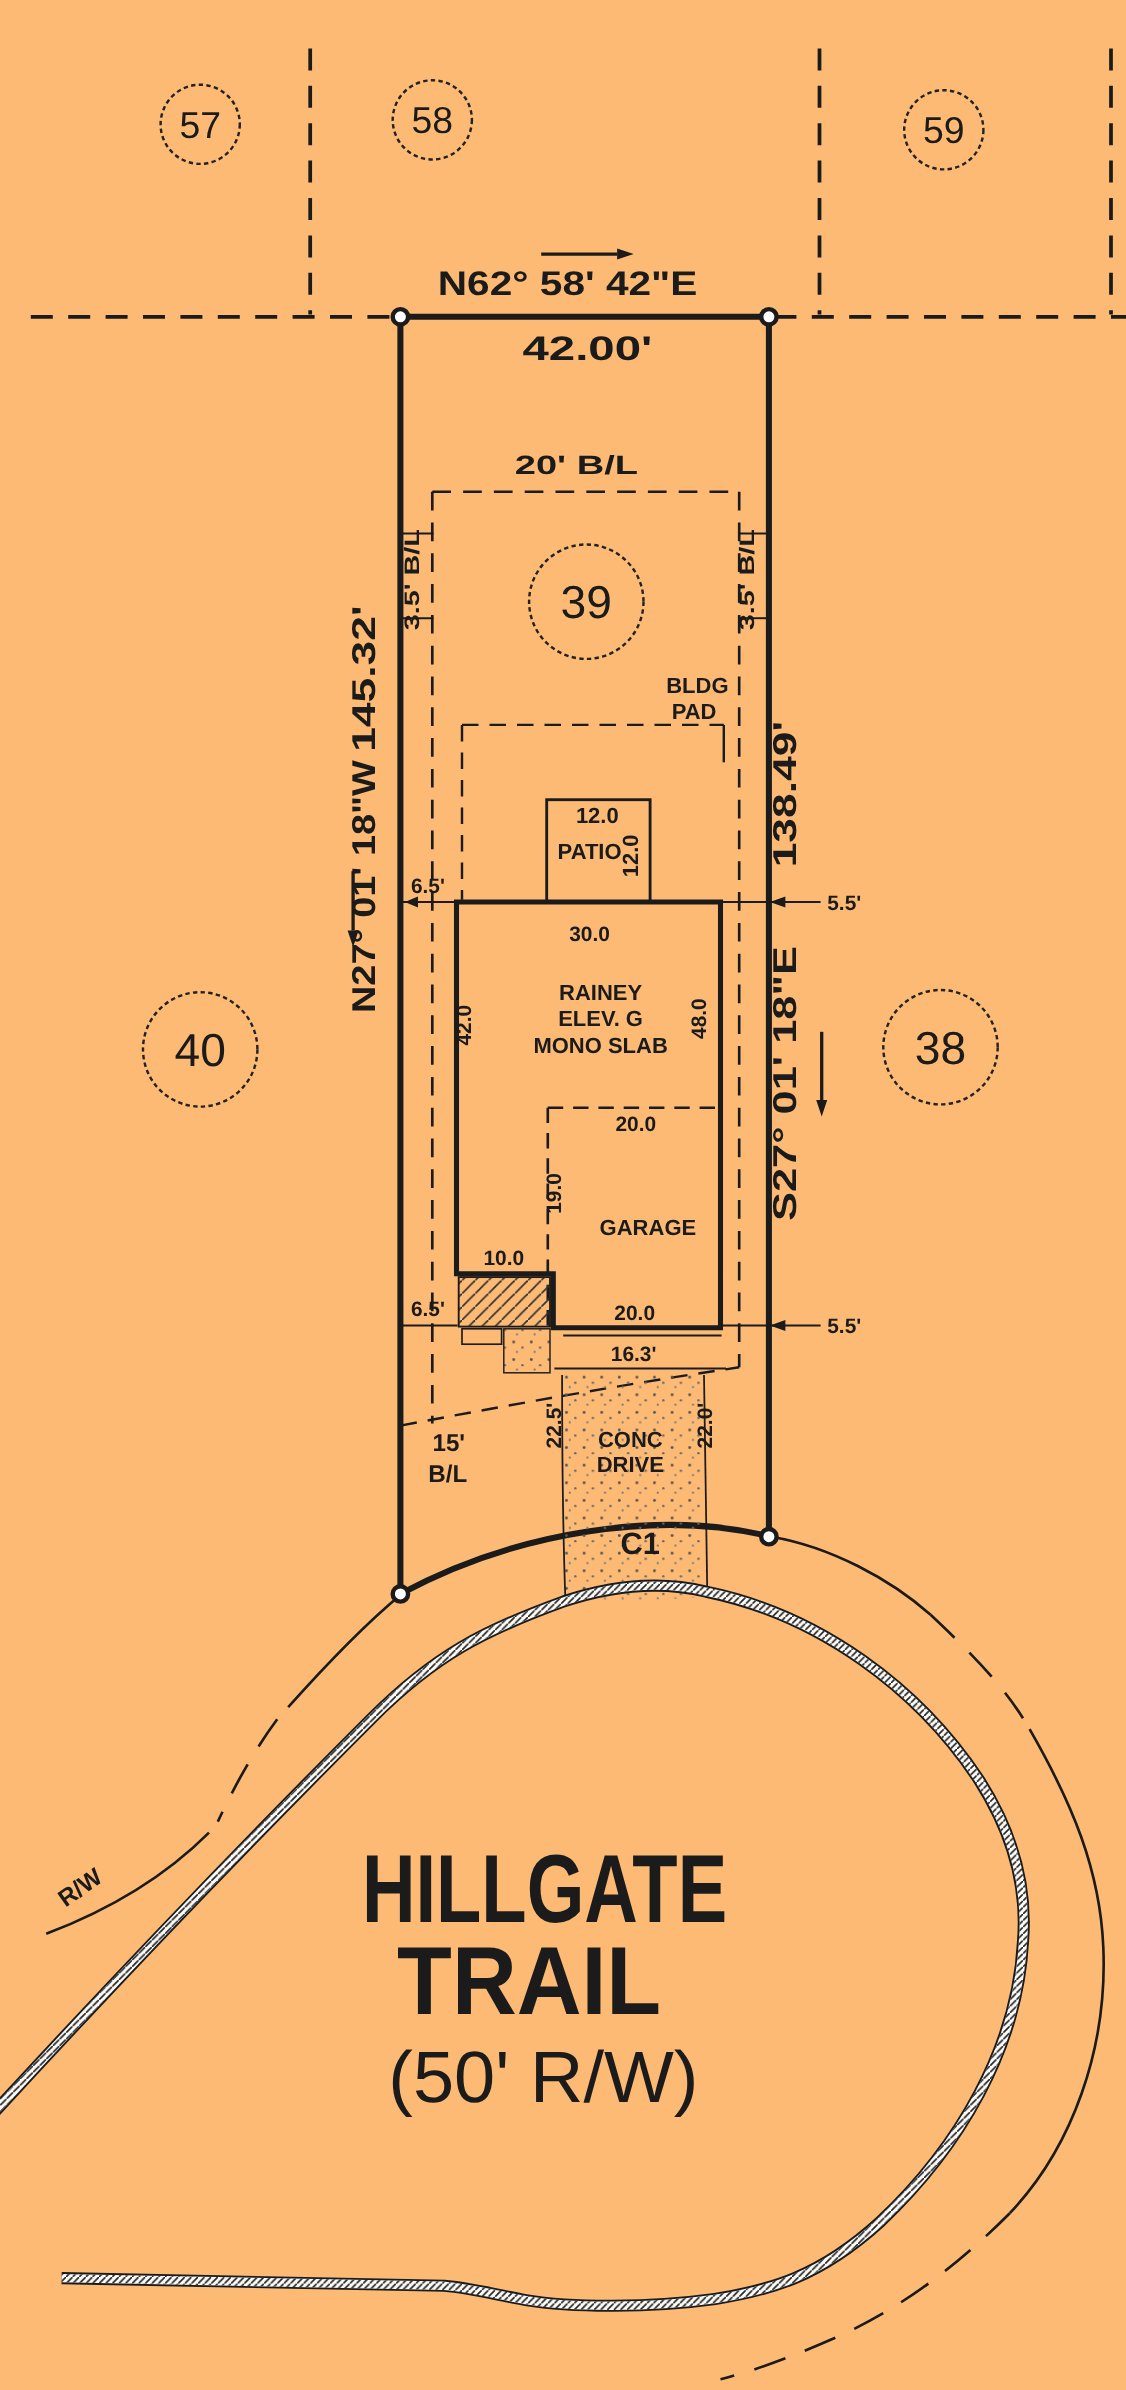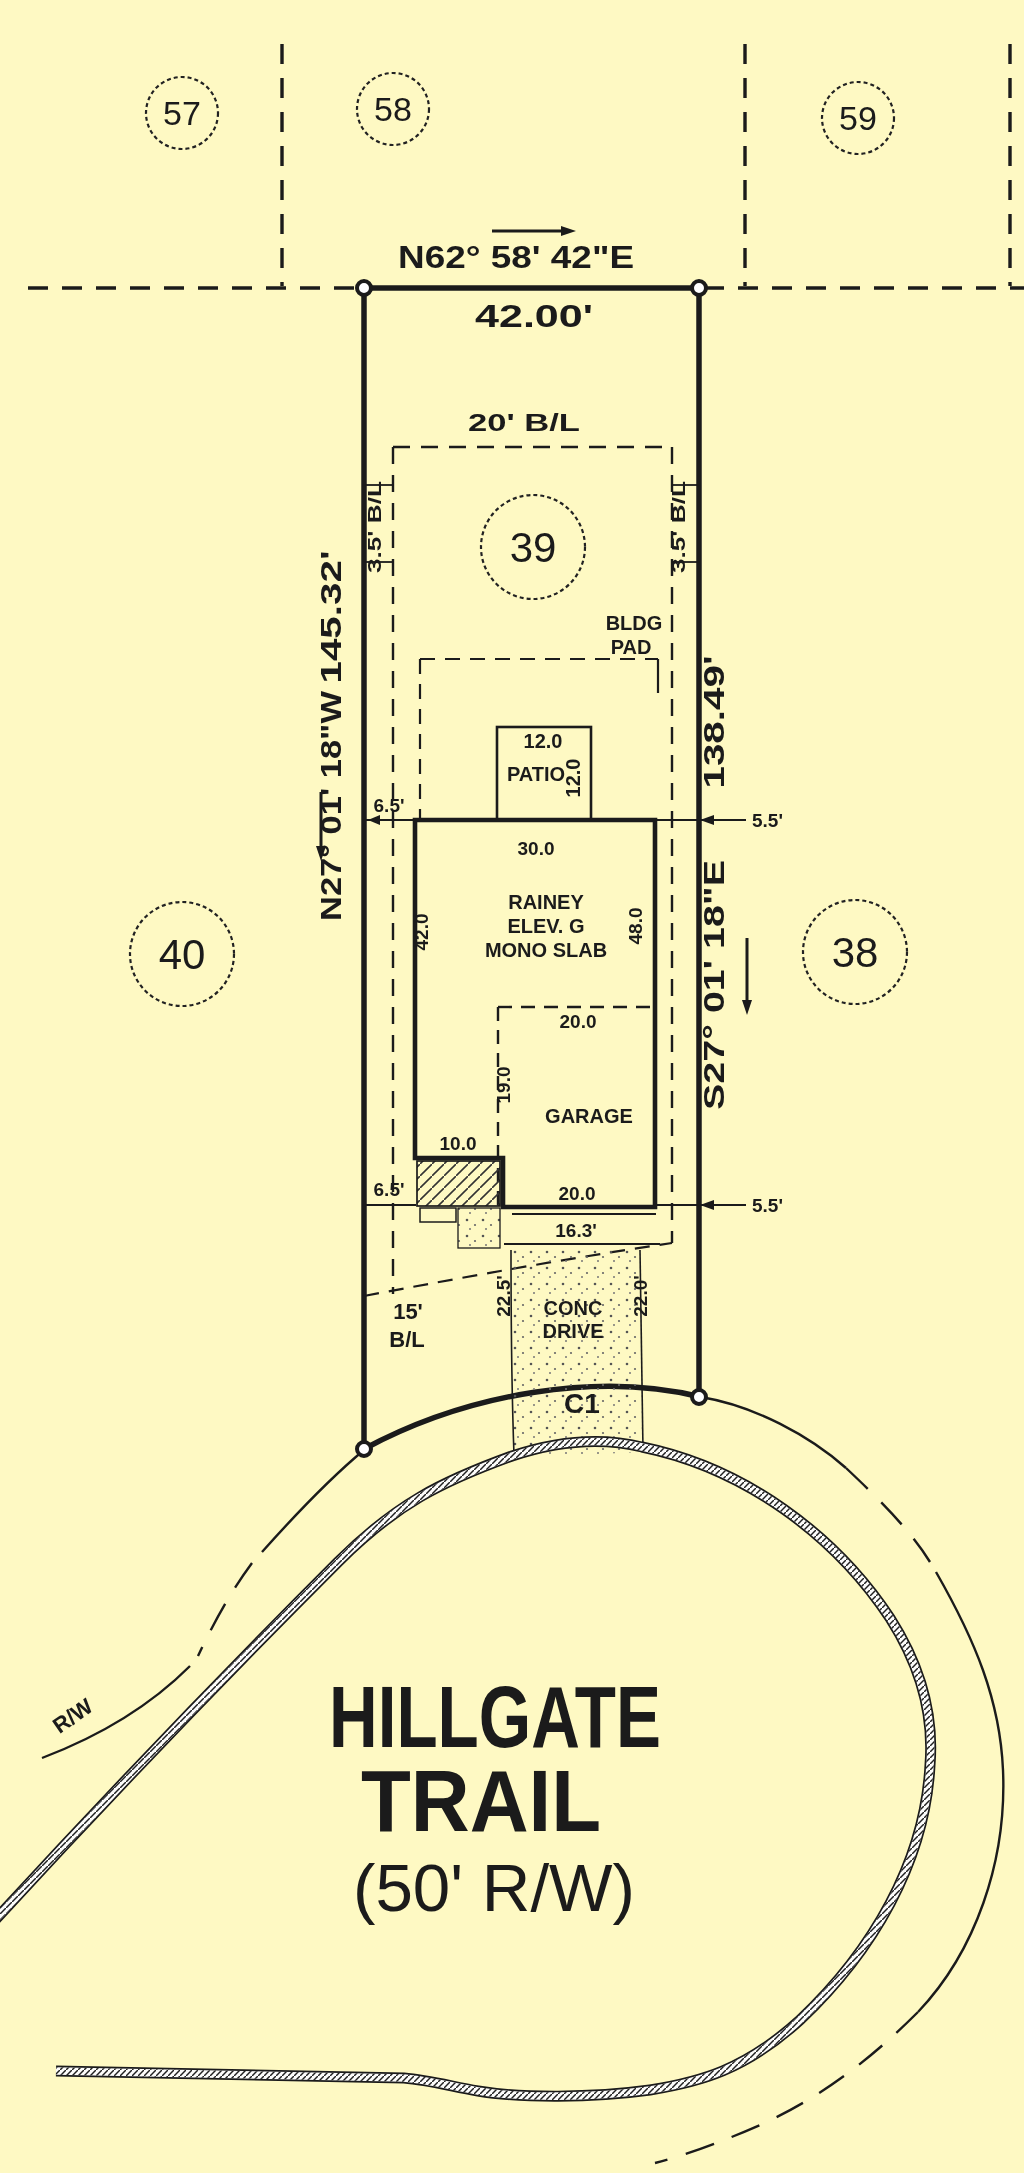--- a/index.html
+++ b/index.html
@@ -1,16 +1,16 @@
 <!DOCTYPE html>
 <html><head>
 <meta charset="utf-8">
 <style>
   html,body{margin:0;padding:0;background:#fff;}
-  .page{width:1024px;height:2173px;background:#fef9c3;position:relative;overflow:hidden;}
+  .page{width:1024px;height:2173px;background:#fdba74;position:relative;overflow:hidden;}
   svg{display:block;}
   text{font-family:"Liberation Sans", sans-serif;fill:#1b1b1b;}
   .b{font-weight:bold;}
   .mid{text-anchor:middle;}
   .st{text-anchor:start;}
   .s19{font-size:19px;}
   .s20{font-size:20px;}
   .s22{font-size:22px;}
   .s24{font-size:24px;}
   .s28{font-size:28px;}

